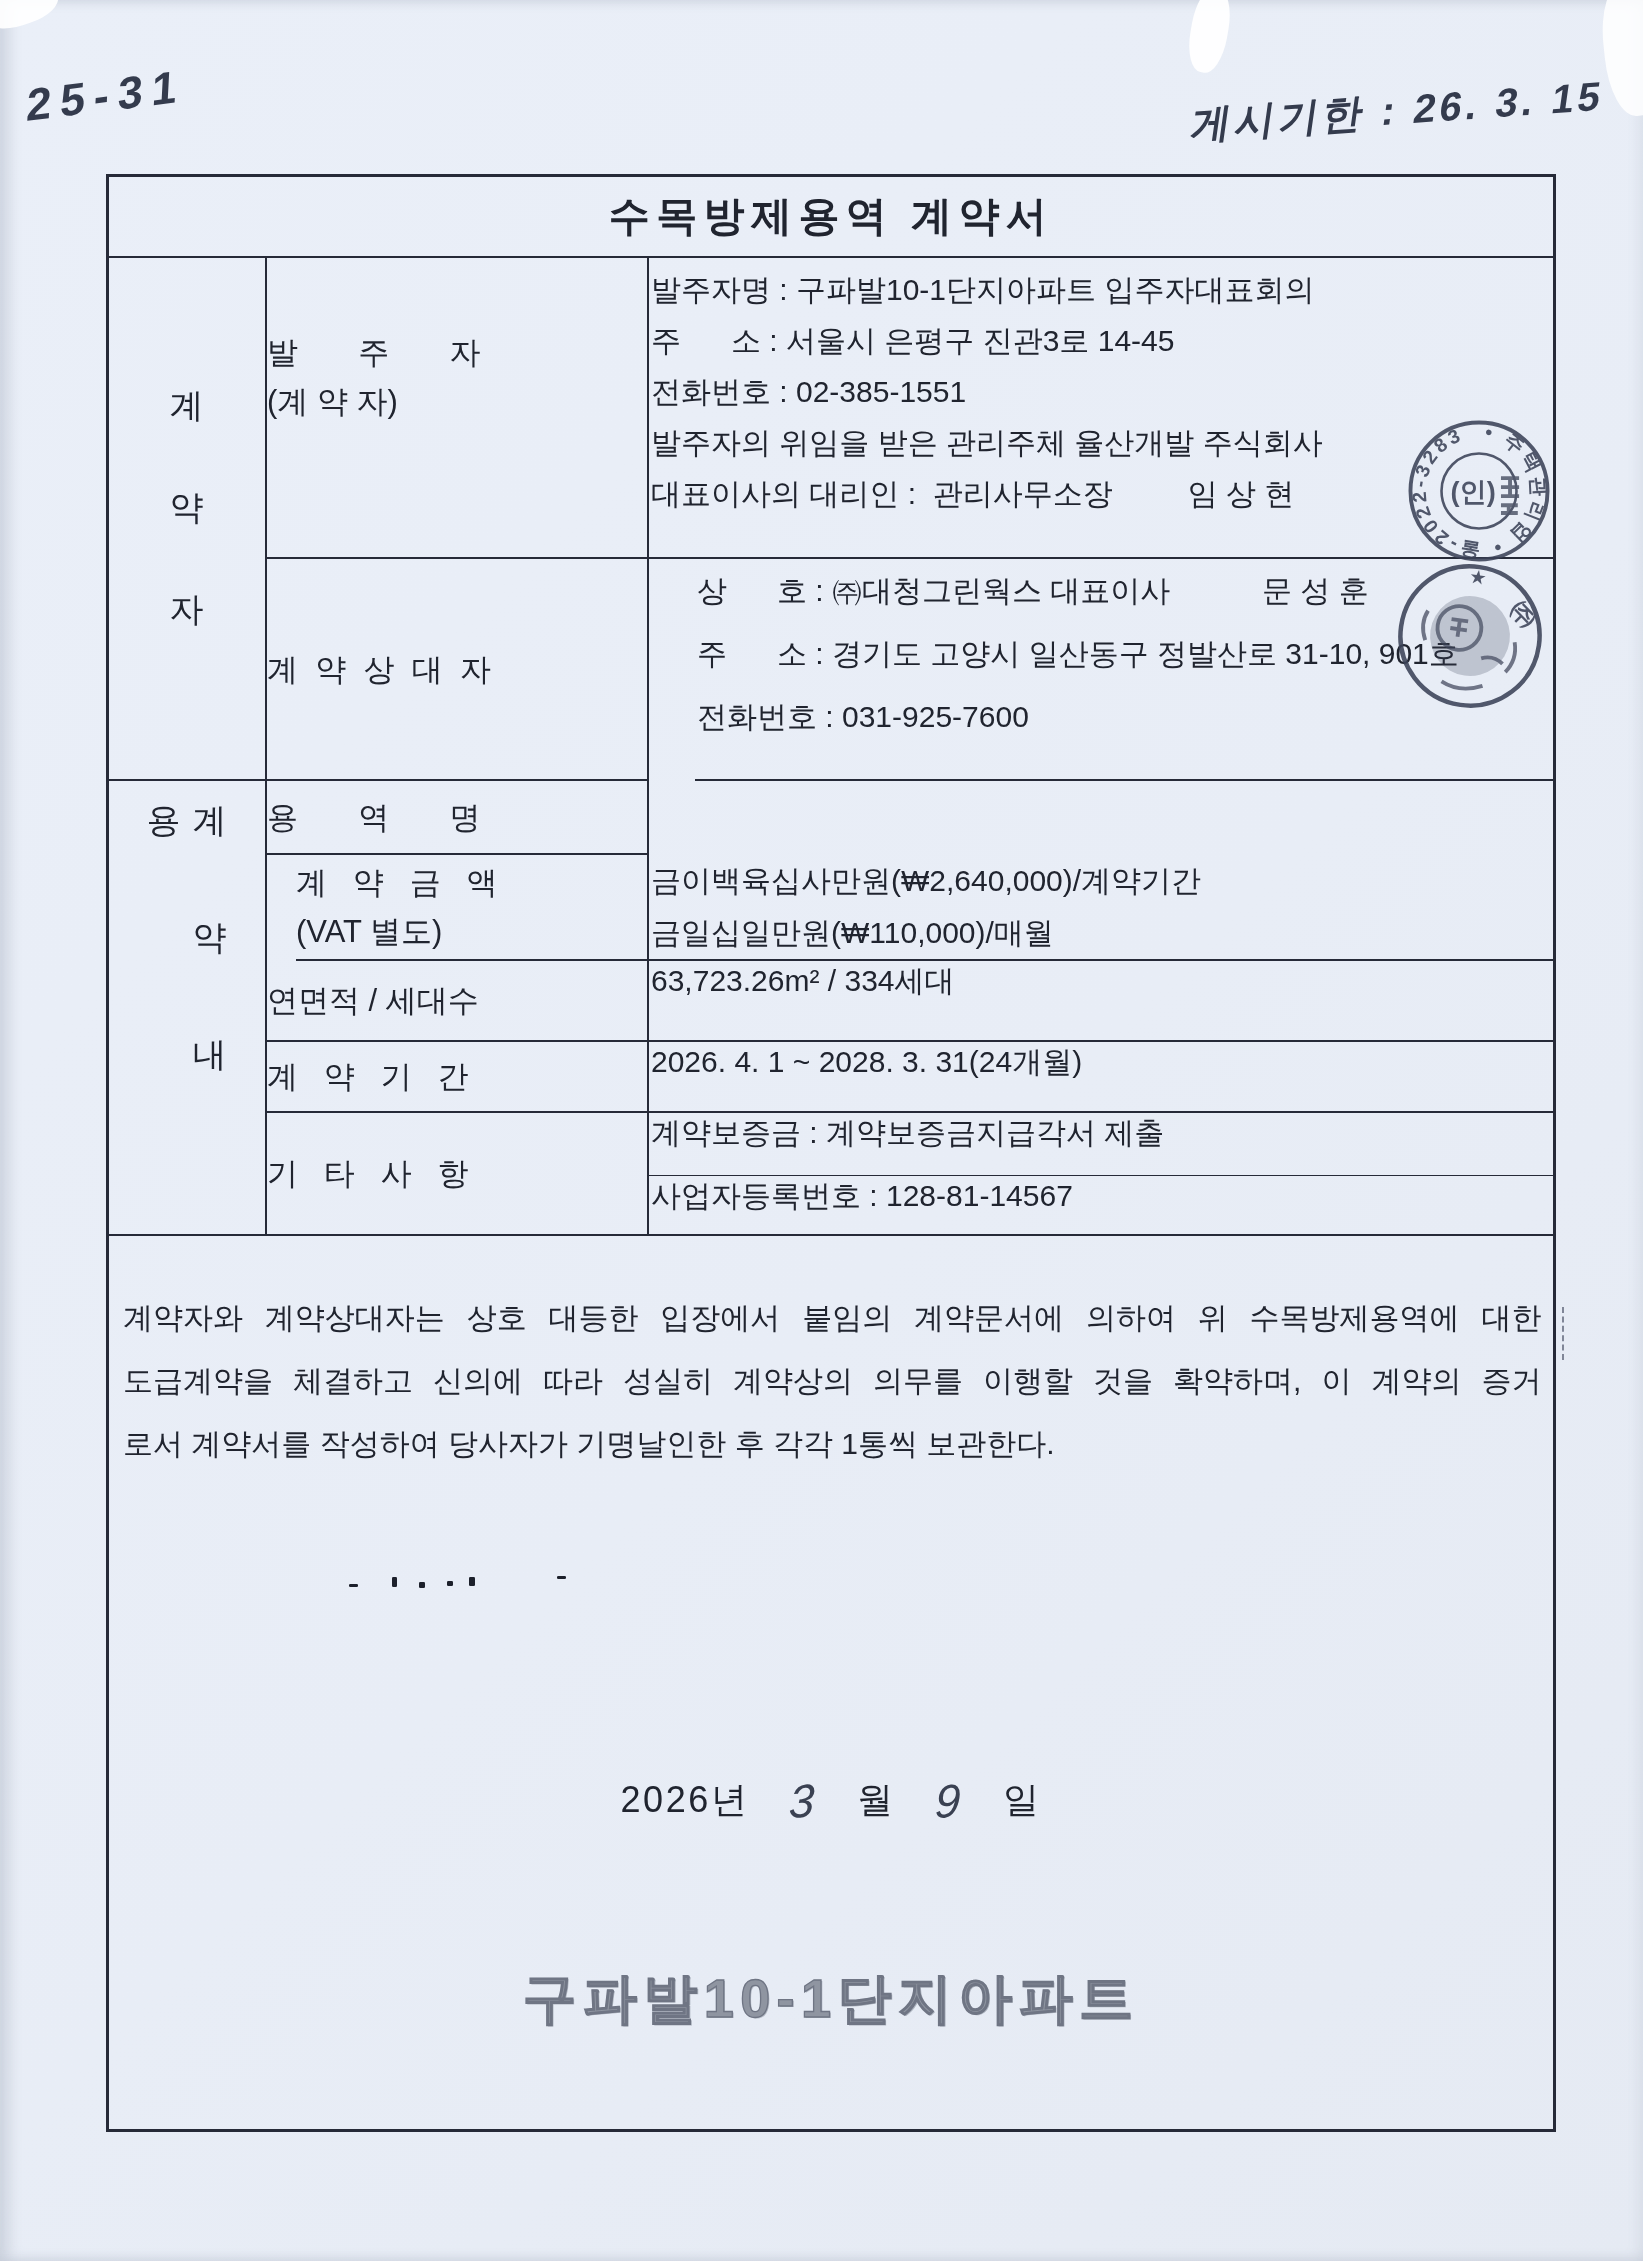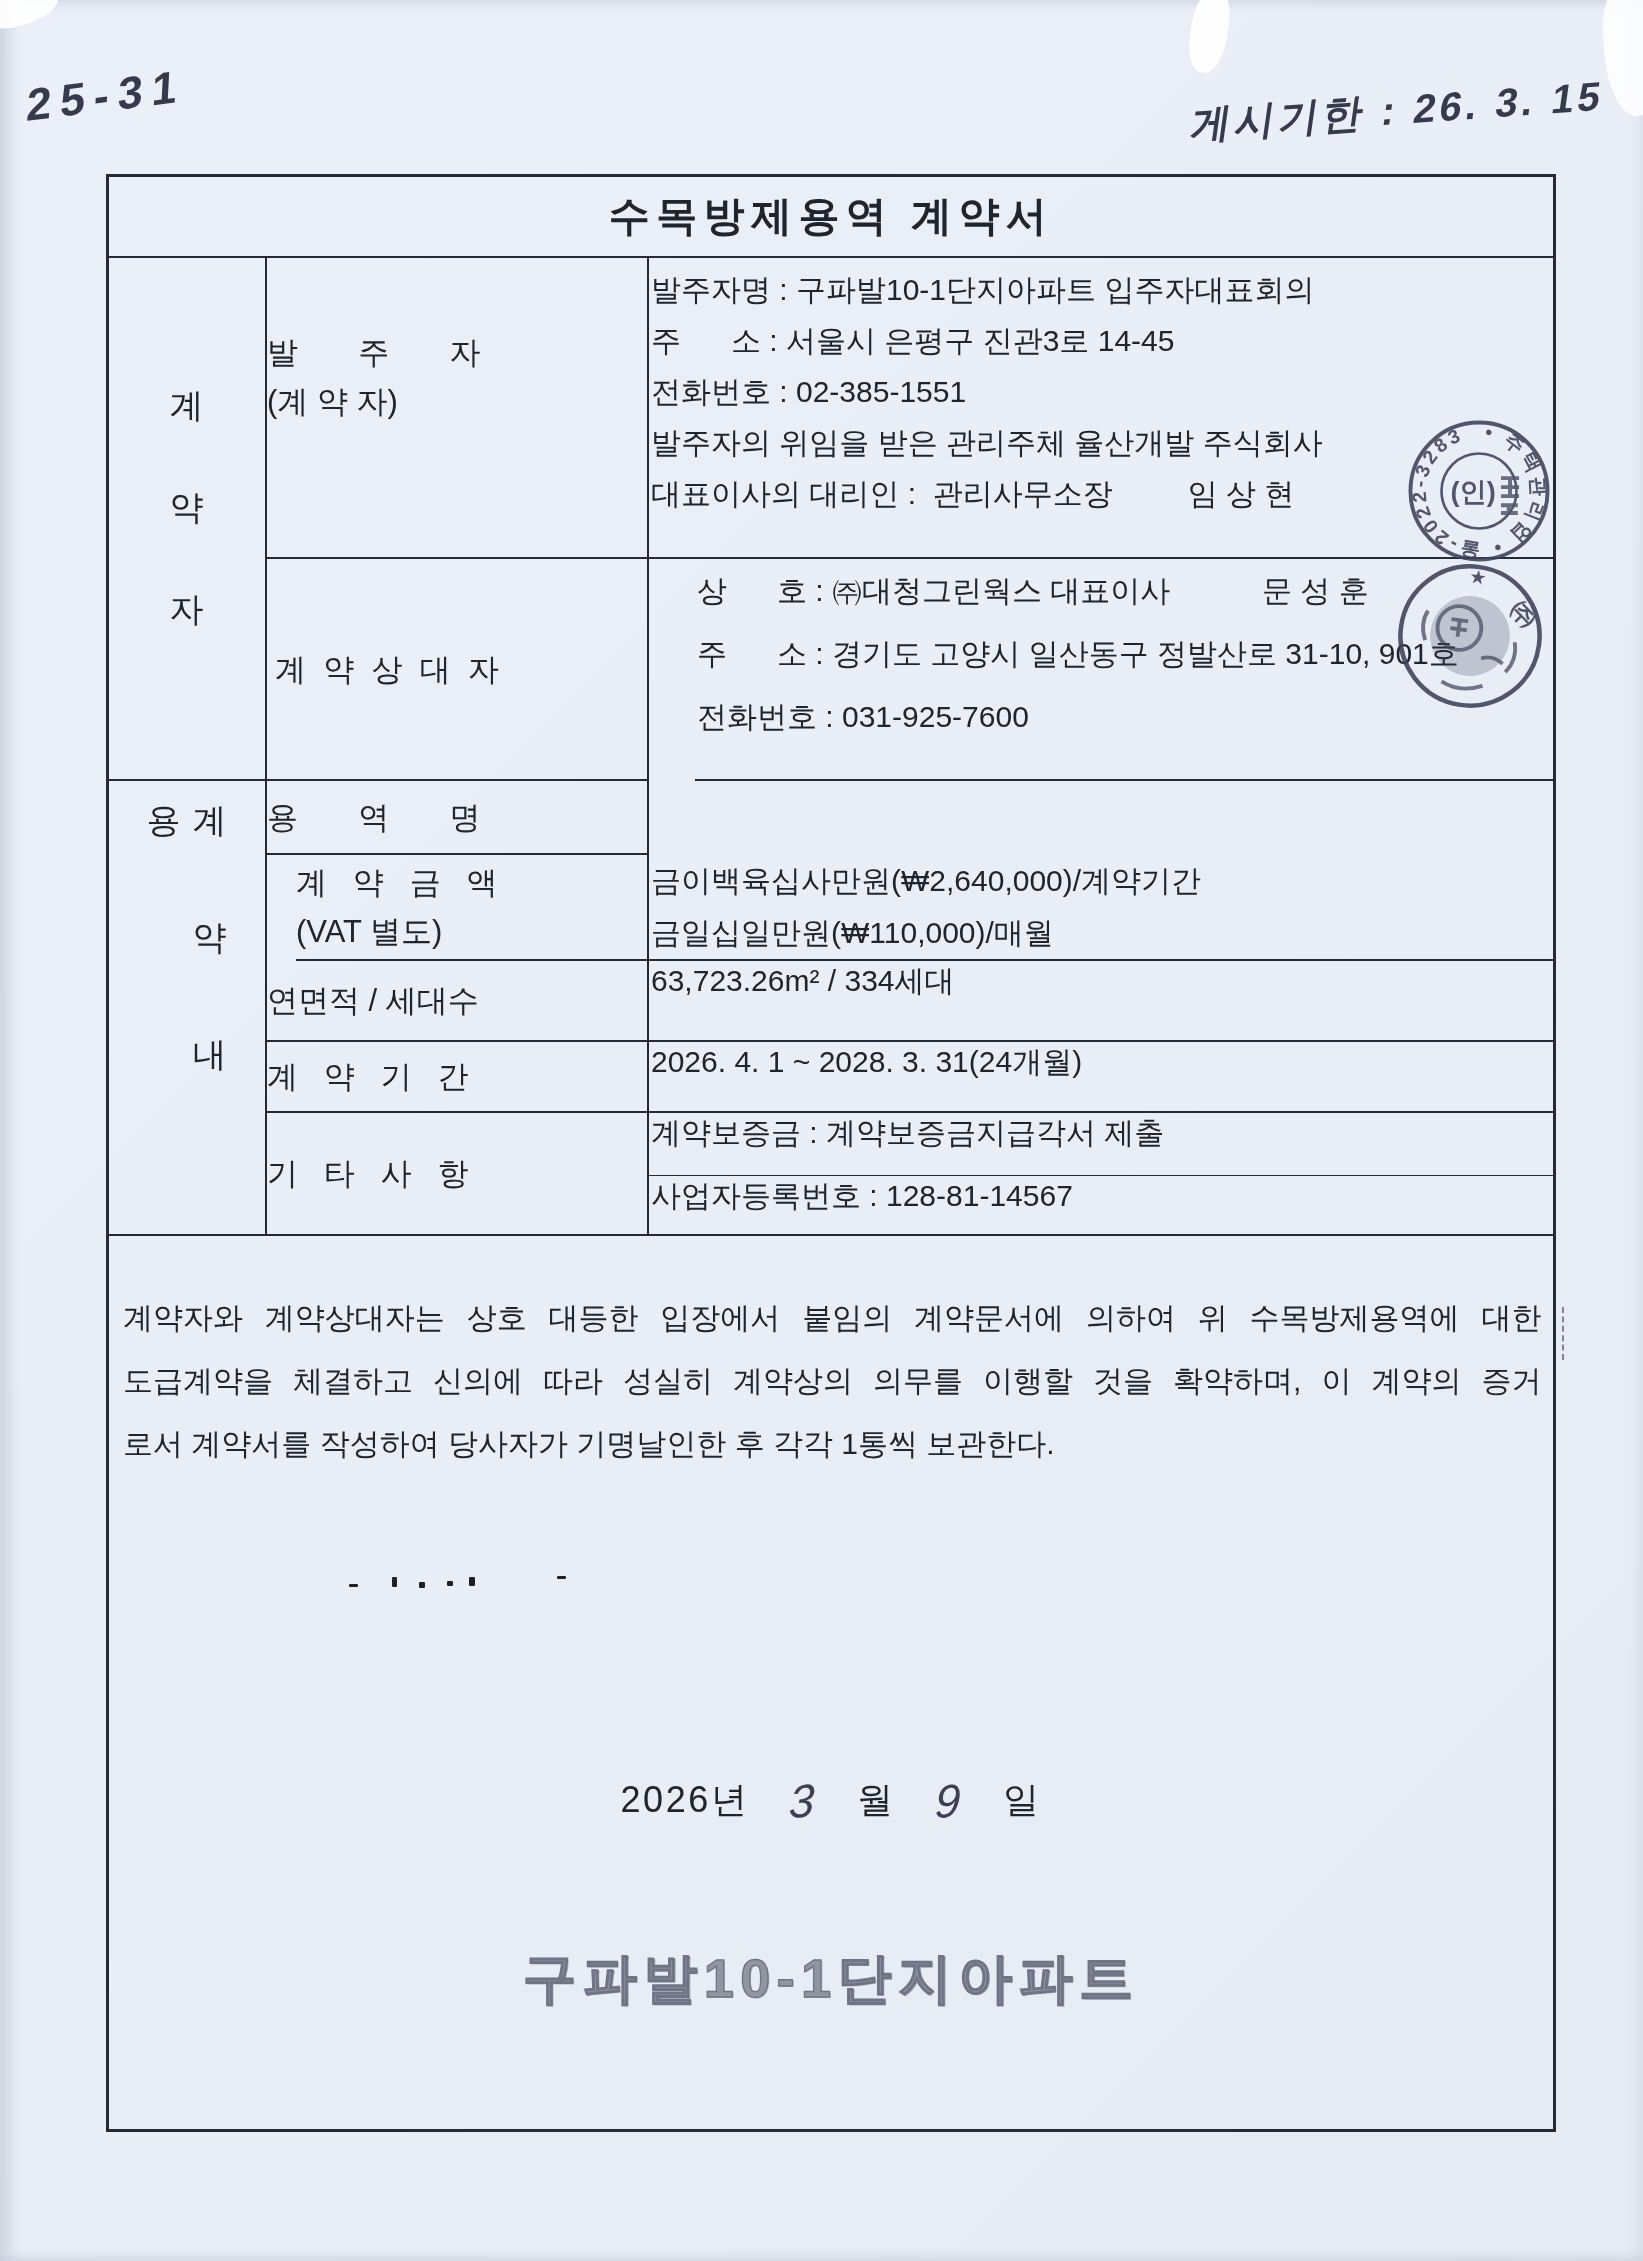--- a/index.html
+++ b/index.html
@@ -38,21 +38,21 @@
   .vgroup{display:flex;align-items:center;justify-content:center;}
   .vlabel{writing-mode:vertical-rl;text-orientation:upright;font-size:34px;font-weight:500;}
   #cell-group-parties{grid-column:1;grid-row:2/4;}
   #cell-group-parties .vlabel{letter-spacing:68px;}
   #cell-group-terms{grid-column:1;grid-row:4/10;}
   #cell-group-terms .vlabel{letter-spacing:83px;}
   .rowlabel{display:flex;flex-direction:column;align-items:flex-start;justify-content:center;
     font-size:31px;font-weight:500;line-height:49px;}
   #cell-h-orderer{grid-column:2;grid-row:2;}
   #cell-h-orderer .rowlabel{justify-content:flex-start;padding-top:70px;height:100%;box-sizing:border-box;}
-  #cell-h-counter{grid-column:2;grid-row:3;padding-left:8px;}
+  #cell-h-counter{grid-column:2;grid-row:3;}
   #cell-h-service{grid-column:2;grid-row:4;}
   #cell-h-amount{grid-column:2;grid-row:5;margin-left:29px;}
   #cell-h-area{grid-column:2;grid-row:6;}
   #cell-h-period{grid-column:2;grid-row:7;}
   #cell-h-etc{grid-column:2;grid-row:8/10;}
   .content{padding-left:2px;display:flex;flex-direction:column;justify-content:flex-start;font-size:30px;}
   #cell-c-orderer{grid-column:3;grid-row:2;}
   #cell-c-orderer .content{line-height:51px;padding-top:6.4px;}
   #cell-c-counter{grid-column:3;grid-row:3;margin-left:46px;}
   #cell-c-counter .content{line-height:63px;}
@@ -68,21 +68,21 @@
   .just{white-space:normal;text-align:justify;text-align-last:justify;}
   
   #ink-specks{position:absolute;left:240px;top:340px;width:232px;height:15.5px;}
   #ink-specks i{position:absolute;background:#1c202b;border-radius:1.3px;}
   
   #date-line{position:absolute;left:0;top:538px;width:100%;text-align:center;font-size:36px;letter-spacing:2.6px;}
   #date-line .hand-num{display:inline-block;font-size:46px;font-style:italic;color:#3a4152;
     transform:rotate(-6deg) skewX(-8deg);margin:0 18px;font-weight:500;vertical-align:-5.2px;}
   #date-line .dsep{margin:0 9px;}
   
-  #footer-title{position:absolute;left:0;top:707px;width:100%;text-align:center;
+  #footer-title{position:absolute;left:0;top:727px;width:100%;text-align:center;
     font-size:54px;font-weight:700;letter-spacing:6.4px;color:#8f95a1;
     -webkit-text-stroke:1.3px #6f7584;text-shadow:1.3px 1.3px 0 rgba(70,76,92,.35);}
   
   .stamp{position:absolute;opacity:.88;}
   #stamp-orderer{left:1404px;top:416px;}
   #stamp-contractor{left:1394px;top:560px;transform:rotate(8deg);}
   
   #pen-dash{position:absolute;left:1562px;top:1307px;height:53px;width:0;
     border-left:2.6px dashed #4a5066;opacity:.65;}
 </style>

